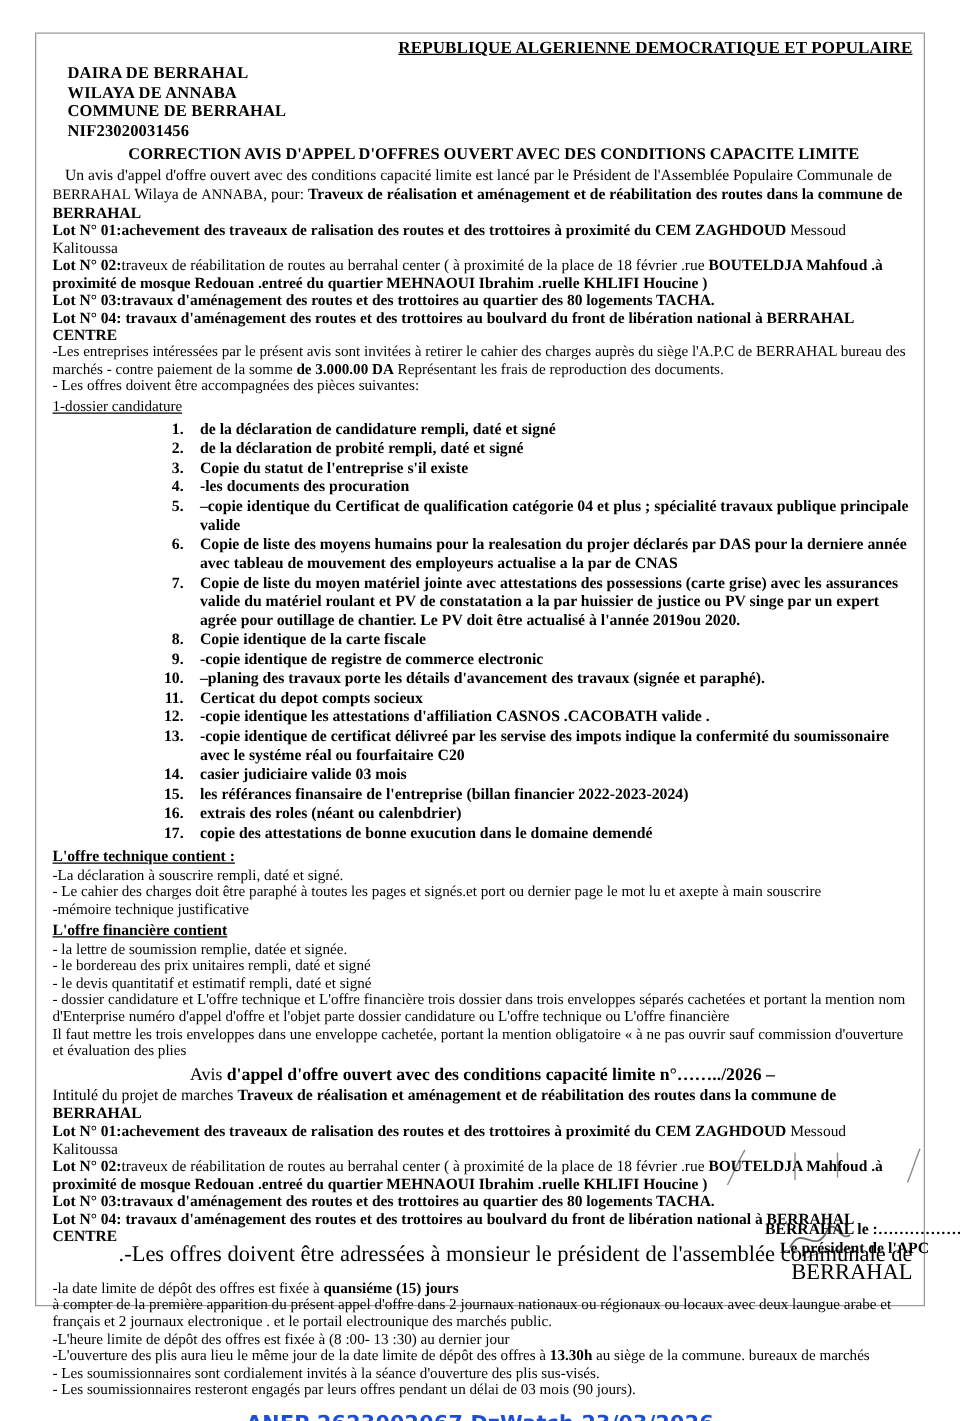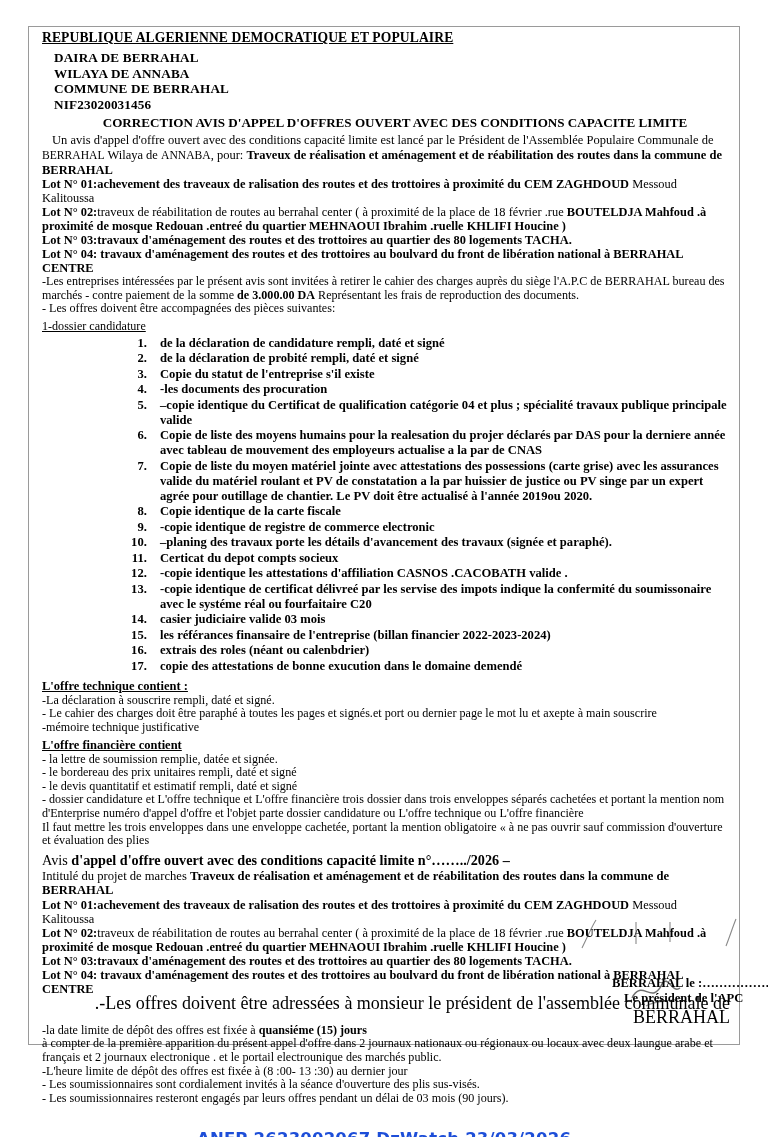--- a/index.html
+++ b/index.html
@@ -31,21 +31,21 @@
     position: absolute;
     left: 36px;
     top: 30px;
     width: 700px;
     box-sizing: border-box;
     padding: 0 6px 0 6px;
   }
 
   
   .doc-title {
-    text-align: left;
+    text-align: right;
     font-weight: bold;
     font-size: 13.6px;
     letter-spacing: .1px;
     margin: 0 0 4px 0;
   }
   .doc-title span.u { text-decoration: underline; }
 
   .org-line {
     font-weight: bold;
     font-size: 13.2px;
@@ -107,20 +107,21 @@
     padding-left: 10px;
     margin: 0 0 0.5px 0;
   }
   ol.docs > li > span { display: block; }
 
   
   .avis2-title {
     font-size: 14.2px;
     line-height: 17px;
     margin: 4px 0 0 0;
+    text-align: center;
   }
   .avis2-title .b { font-weight: bold; }
 
   .intitule {
     font-size: 12.6px;
     line-height: 14.6px;
     margin: 0;
   }
   .intitule .b { font-weight: bold; }
 
@@ -297,20 +298,21 @@
 
   <p class="lot"><span class="b">Lot N° 03:</span><span class="b">travaux d'aménagement des routes et des trottoires au quartier des 80 logements TACHA.</span></p>
 
   <p class="lot"><span class="b">Lot N° 04:</span><span class="b"> travaux d'aménagement des routes et des trottoires au boulvard du front de libération national à </span><span class="b">BERRAHAL CENTRE</span></p>
 
   <p class="center-line">.-Les offres doivent être adressées à monsieur le président de l'assemblée communale de BERRAHAL</p>
 
   <p class="thin"><span> -la date limite de dépôt des offres est fixée à  </span><span class="b">quansiéme (15) jours</span></p>
   <p class="thin">à compter de la première apparition du présent appel d'offre dans 2 journaux nationaux ou régionaux  ou locaux avec deux laungue arabe et français et 2 journaux electronique . et le portail electrounique des marchés public.</p>
   <p class="thin">-L'heure limite de dépôt  des offres est  fixée à (8 :00- 13 :30) au dernier jour</p>
+  <p class="thin"><span>-L'ouverture des plis aura lieu le même jour de la date limite de dépôt des offres à </span><span class="b">13.30h</span><span>  au siège de la commune. bureaux de marchés</span></p>
   <p class="thin">- Les soumissionnaires sont cordialement invités à la séance d'ouverture des plis sus-visés.</p>
   <p class="thin">- Les soumissionnaires resteront engagés par leurs offres pendant un délai de 03 mois (90 jours).</p>
 
 </div>
 
 <svg id="sig-scrawl2" viewBox="0 0 200 34" xmlns="http://www.w3.org/2000/svg">
   <path d="M42 30 C48 18, 52 8, 56 2" stroke="#2a2a2a" stroke-width="1.1" fill="none"></path>
   <path d="M96 4 L96 26" stroke="#2a2a2a" stroke-width="1.1" fill="none"></path>
   <path d="M130 4 L130 24" stroke="#2a2a2a" stroke-width="1.1" fill="none"></path>
   <path d="M186 28 C190 18, 193 8, 196 1" stroke="#2a2a2a" stroke-width="1.1" fill="none"></path>

